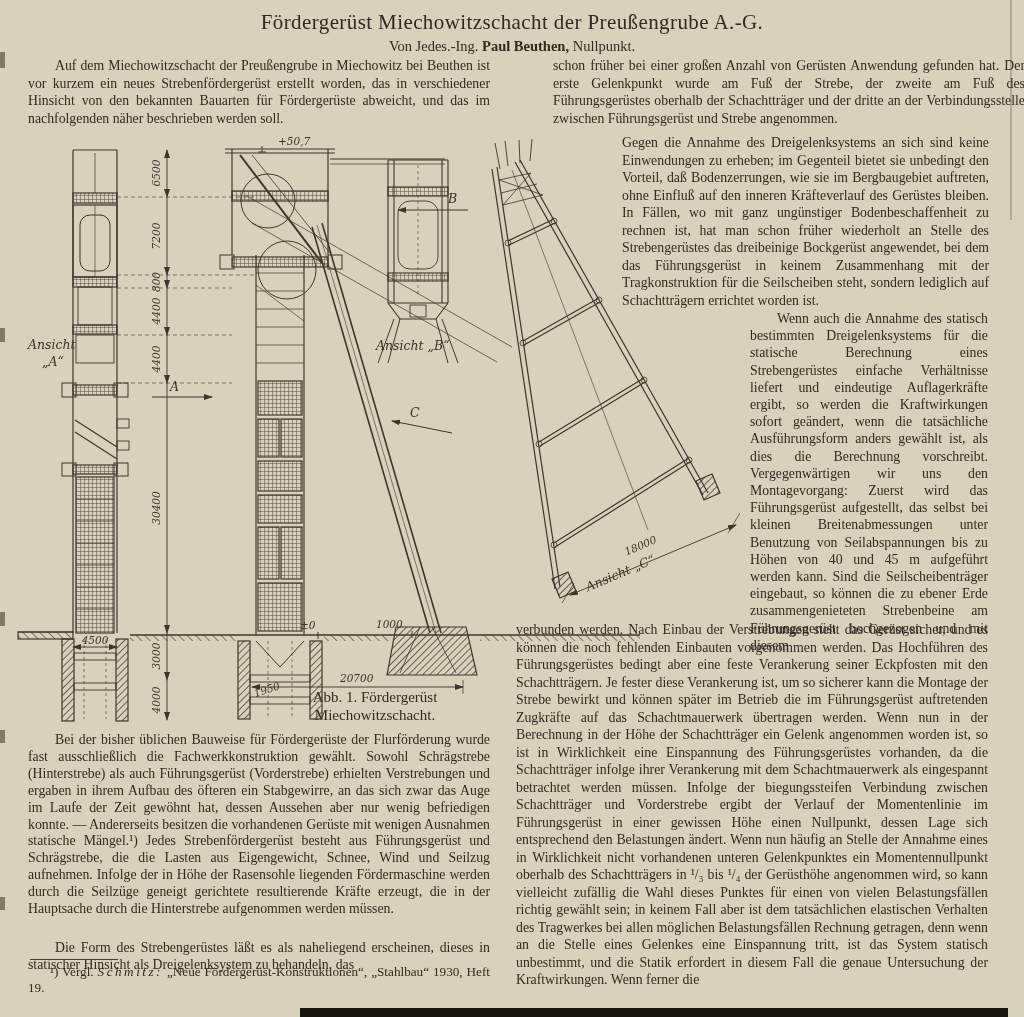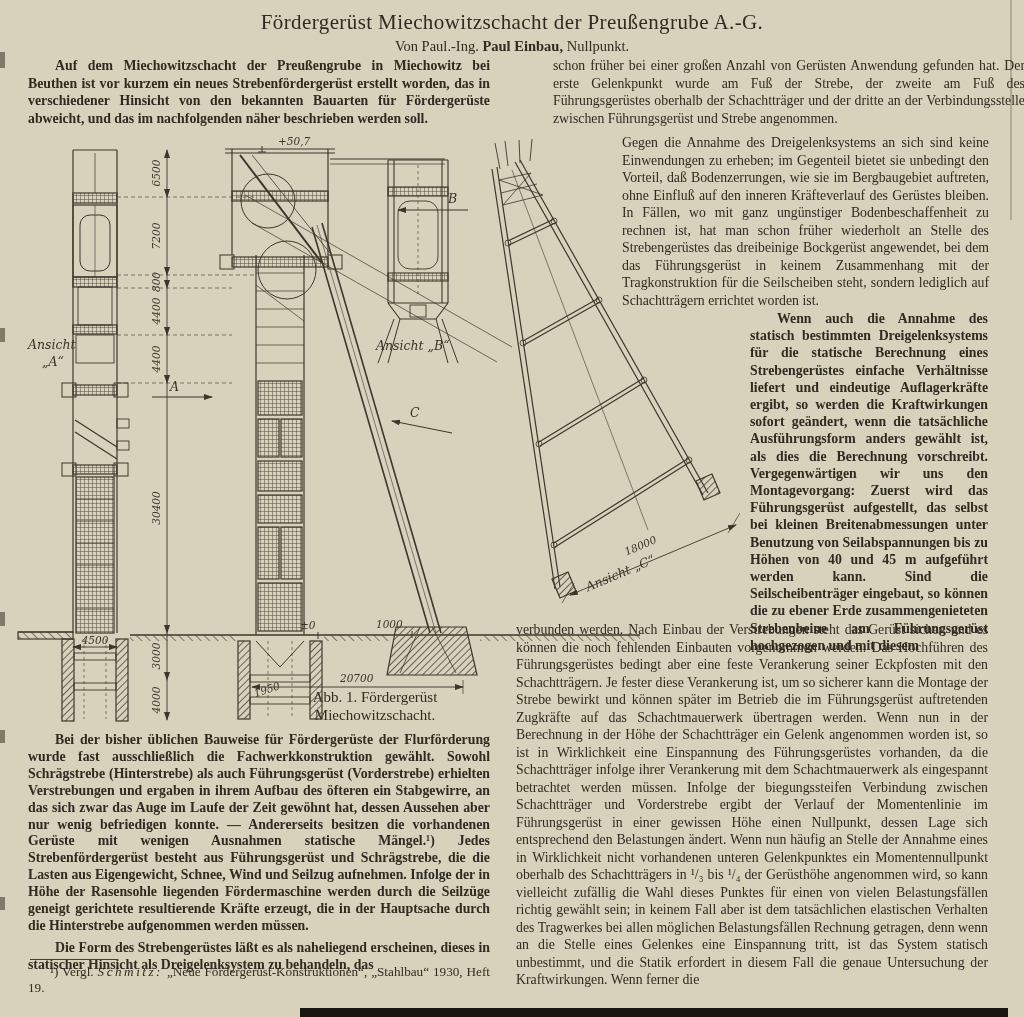--- a/index.html
+++ b/index.html
@@ -9,21 +9,21 @@
     font-family:"Liberation Serif","DejaVu Serif",serif;
     color:#2f2b21;
   }
   .abs{position:absolute;}
   .para{
     position:absolute;text-align:justify;
     font-size:13.8px;line-height:17.5px;
     color:#2f2b21;
     text-rendering:optimizeLegibility;
   }
-  .indent{text-indent:27px;font-weight:bold;}
+  .indent{text-indent:27px;}
   #title{
     top:10px;left:0;width:1024px;text-align:center;
     font-size:21px;font-weight:normal;letter-spacing:.4px;
   }
   #byline{
     top:38px;left:0;width:1024px;text-align:center;
     font-size:14.5px;
   }
   #byline .b{font-weight:bold;}
   #footnote-rule{top:959px;left:30px;width:88px;height:1.4px;background:#464032;}
@@ -42,21 +42,21 @@
   .mark{width:5px;background:#6b6454;opacity:.8;}
   #bottom-bar{top:1008px;left:300px;width:708px;height:9px;background:#191611;}
   #crease{top:0;left:1010px;width:2px;height:220px;background:rgba(60,54,40,.25);}
 </style>
 </head>
 <body>
 
 <div id="title" class="abs">Fördergerüst Miechowitzschacht der Preußengrube A.-G.</div>
 
 <div id="byline" class="abs">
-  <span>Von Paul.-Ing. </span><span class="b">Paul Einbau,</span><span> Nullpunkt.</span>
+  <span>Von Jedes.-Ing. </span><span class="b">Paul Beuthen,</span><span> Nullpunkt.</span>
 </div>
 
 <div class="para indent" style="top:57px;left:28px;width:462px;">Auf dem Miechowitzschacht der Preußengrube in Miechowitz bei Beuthen ist vor kurzem ein neues Strebenfördergerüst erstellt worden, das in verschiedener Hinsicht von den bekannten Bauarten für Fördergerüste abweicht, und das im nachfolgenden näher beschrieben werden soll.</div>
 
 <div class="para" style="top:57px;left:516px;width:472px;margin-left:37px;">schon früher bei einer großen Anzahl von Gerüsten Anwendung gefunden hat. Der erste Gelenkpunkt wurde am Fuß der Strebe, der zweite am Fuß des Führungsgerüstes oberhalb der Schachtträger und der dritte an der Verbindungsstelle zwischen Führungsgerüst und Strebe angenommen.</div>
 
 <div class="para" style="top:134px;left:622px;width:367px;">Gegen die Annahme des Dreigelenksystems an sich sind keine Einwendungen zu erheben; im Gegenteil bietet sie unbedingt den Vorteil, daß Bodenzerrungen, wie sie im Bergbaugebiet auftreten, ohne Einfluß auf den inneren Kräfteverlauf des Gerüstes bleiben. In Fällen, wo mit ganz ungünstiger Bodenbeschaffenheit zu rechnen ist, hat man schon früher wiederholt an Stelle des Strebengerüstes das dreibeinige Bockgerüst angewendet, bei dem das Führungsgerüst in keinem Zusammenhang mit der Tragkonstruktion für die Seilscheiben steht, sondern lediglich auf Schachtträgern errichtet worden ist.</div>
 
 <div class="para indent" style="top:310px;left:750px;width:238px;line-height:17.2px;">Wenn auch die Annahme des statisch bestimmten Dreigelenksystems für die statische Berechnung eines Strebengerüstes einfache Verhältnisse liefert und eindeutige Auflagerkräfte ergibt, so werden die Kraftwirkungen sofort geändert, wenn die tatsächliche Ausführungsform anders gewählt ist, als dies die Berechnung vorschreibt. Vergegenwärtigen wir uns den Montagevorgang: Zuerst wird das Führungsgerüst aufgestellt, das selbst bei kleinen Breitenabmessungen unter Benutzung von Seilabspannungen bis zu Höhen von 40 und 45 m aufgeführt werden kann. Sind die Seilscheibenträger eingebaut, so können die zu ebener Erde zusammengenieteten Strebenbeine am Führungsgerüst hochgezogen und mit diesem</div>
 

